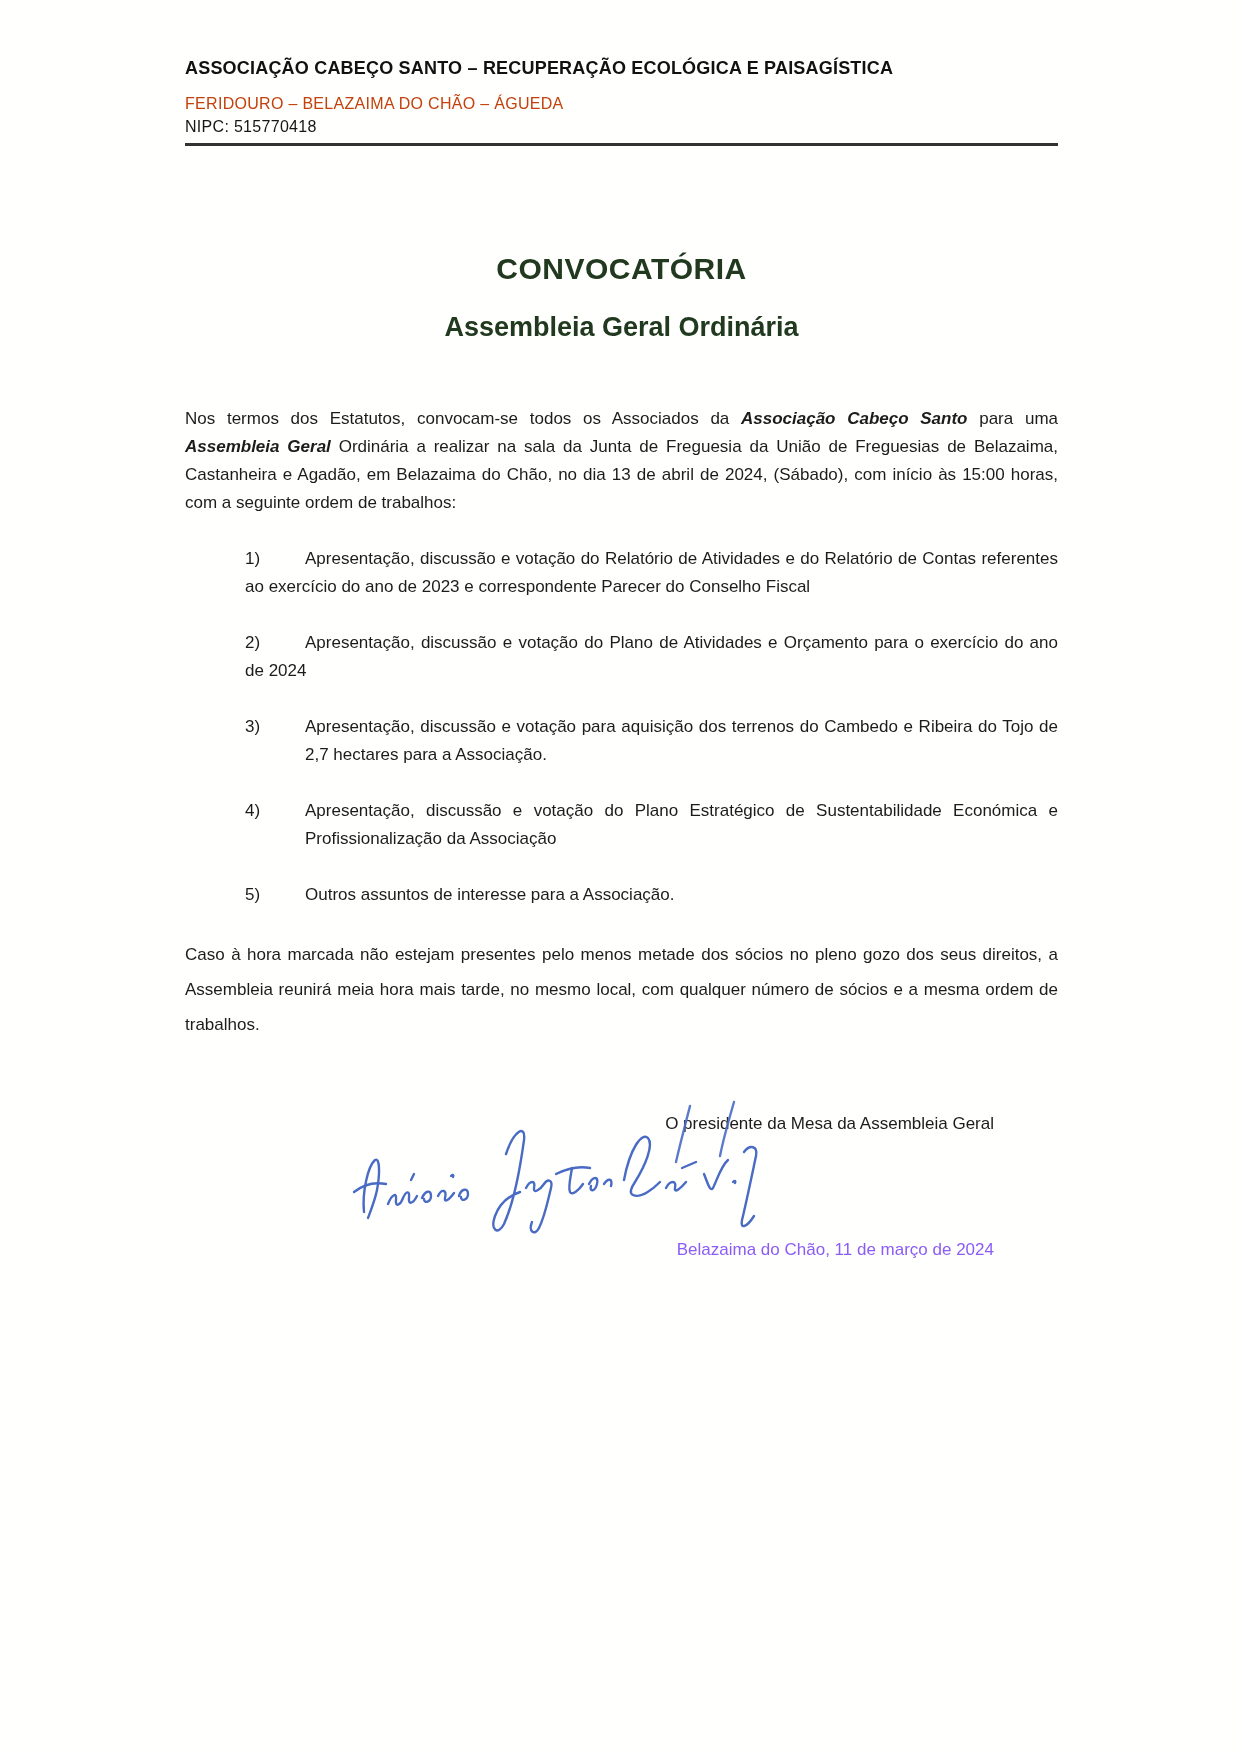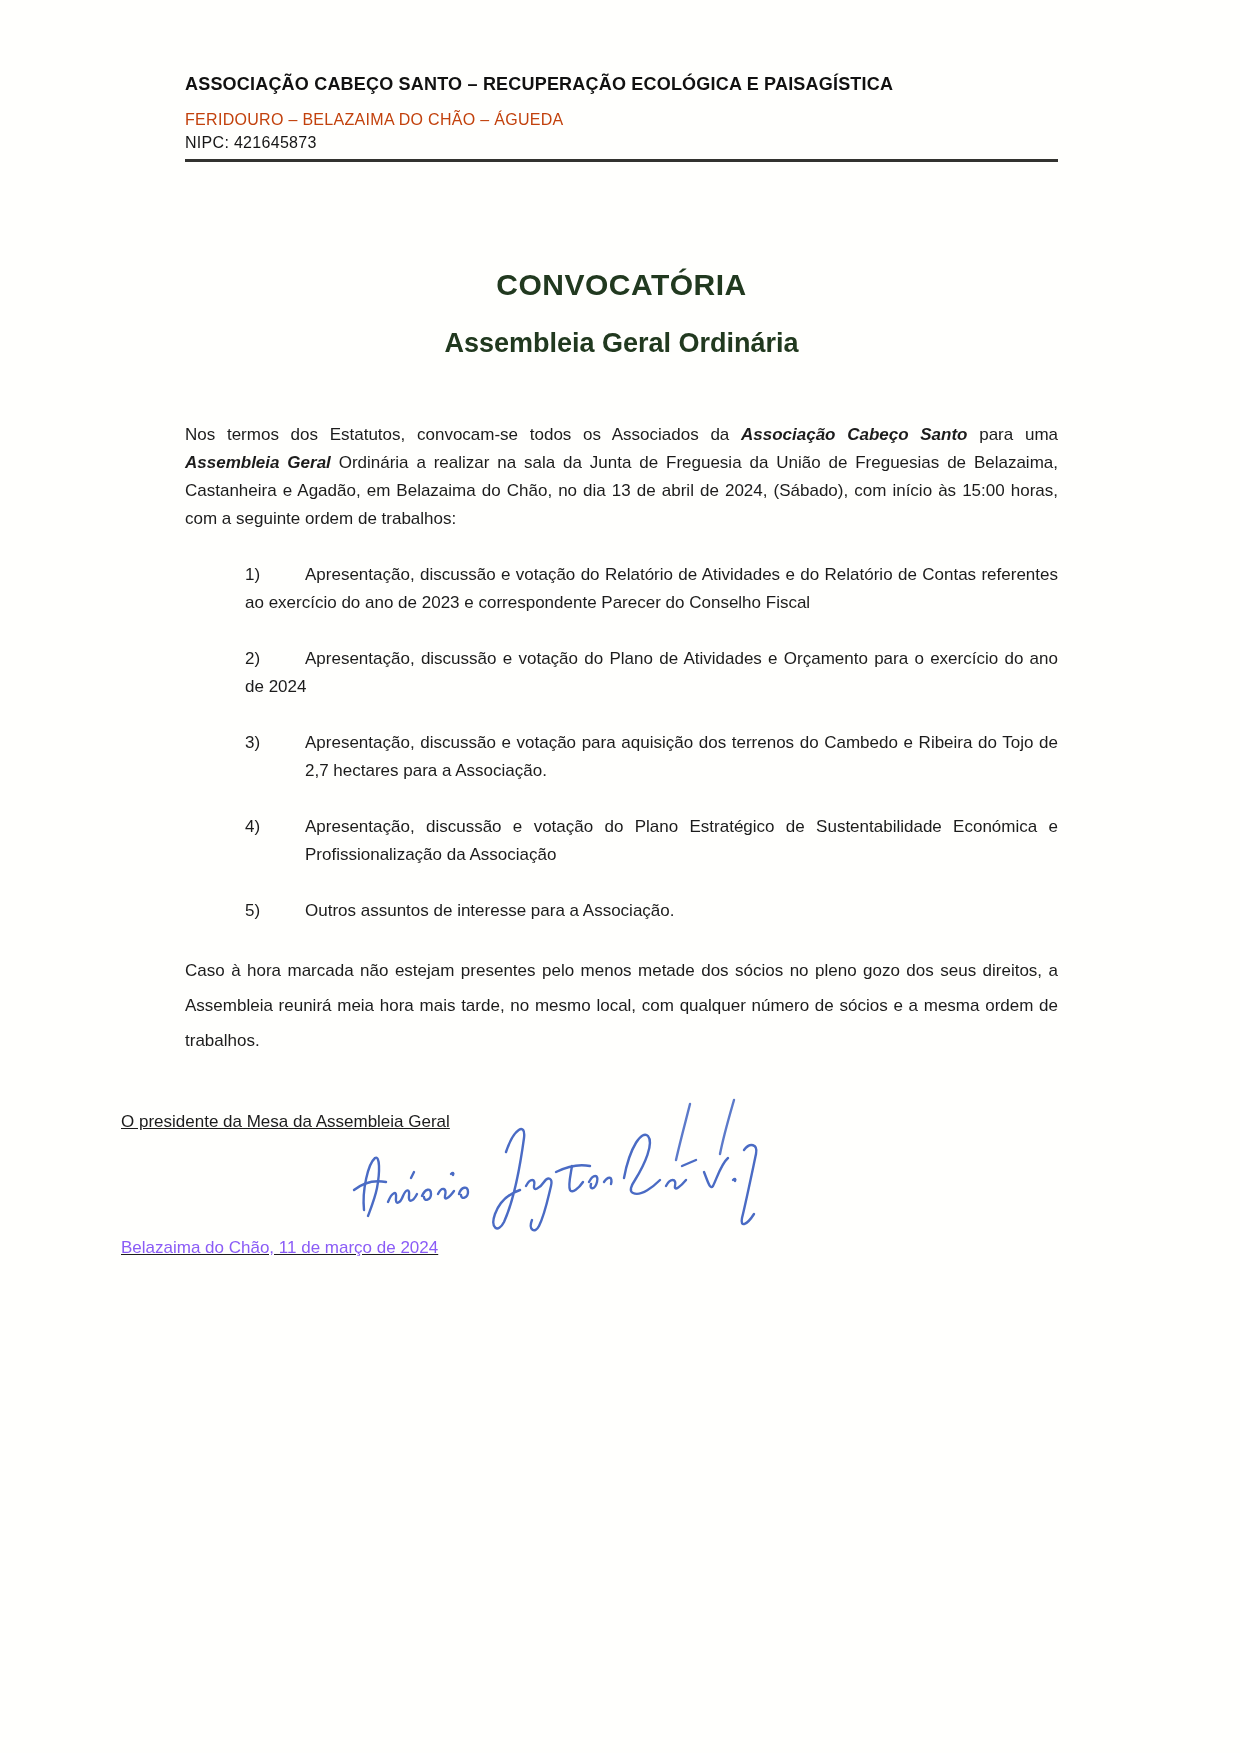--- a/index.html
+++ b/index.html
@@ -11,21 +11,21 @@
     background:#fffffd;
     overflow:hidden;
     color:#1c1c1c;
   }
   .content {
     position:absolute;
     left:185px; top:0;
     width:873px;
   }
   
-  .letterhead { padding-top:74px; }
+  .letterhead { padding-top:58px; }
   .org-name {
     font-size:18px; font-weight:700; color:#111;
     letter-spacing:0.2px;
   }
   .org-address { margin-top:16px; font-size:16px; color:#c2410c; letter-spacing:0.3px; }
   .org-nipc   { margin-top:5px;  font-size:16px; color:#161616; letter-spacing:0.3px; }
   .head-rule  { margin-top:7px; height:3px; background:#333330; }
   
   .doc-title {
     margin-top:106px; text-align:center;
@@ -49,43 +49,42 @@
   .agenda-item.hang { display:flex; }
   .agenda-item.hang .agenda-num { flex:0 0 60px; }
   .agenda-item.hang .agenda-text { flex:1; }
   .quorum {
     margin-top:28px;
     font-size:17px; line-height:35px;
     text-align:justify;
   }
   
   .sig-block {
-    margin-top:54px;
-    text-align:left;
+    margin-top:72px;
+    text-align:right;
     transform:translateX(-64px);
-    text-decoration:underline;
   }
   .sig-role { font-size:17px; color:#1c1c1c; }
   .sig-script {
     display:block;
     margin:-34px auto -10px auto;
     width:420px; height:150px;
   }
   .sig-date { margin-top:-4px; font-size:17px; color:#8b5cf6; }
 </style>
 </head>
 <body>
 
 <div class="page">
   <div class="content">
 
     <div class="letterhead">
       <div class="org-name">ASSOCIAÇÃO CABEÇO SANTO – RECUPERAÇÃO ECOLÓGICA E PAISAGÍSTICA</div>
       <div class="org-address">FERIDOURO – BELAZAIMA DO CHÃO – ÁGUEDA</div>
-      <div class="org-nipc">NIPC: 421645873</div>
+      <div class="org-nipc">NIPC: 515770418</div>
       <div class="head-rule"></div>
     </div>
 
     <div class="doc-title">CONVOCATÓRIA</div>
     <div class="doc-subtitle">Assembleia Geral Ordinária</div>
 
     <p class="intro"><span>Nos termos dos Estatutos, convocam-se todos os Associados da </span><span class="b">Associação Cabeço Santo</span><span> para uma </span><span class="b">Assembleia Geral</span><span> Ordinária a realizar na sala da Junta de Freguesia da União de Freguesias de Belazaima, Castanheira e Agadão, em Belazaima do Chão, no dia 13 de abril de 2024, (Sábado), com início às 15:00 horas, com a seguinte ordem de trabalhos:</span></p>
 
     <div class="agenda">
 

